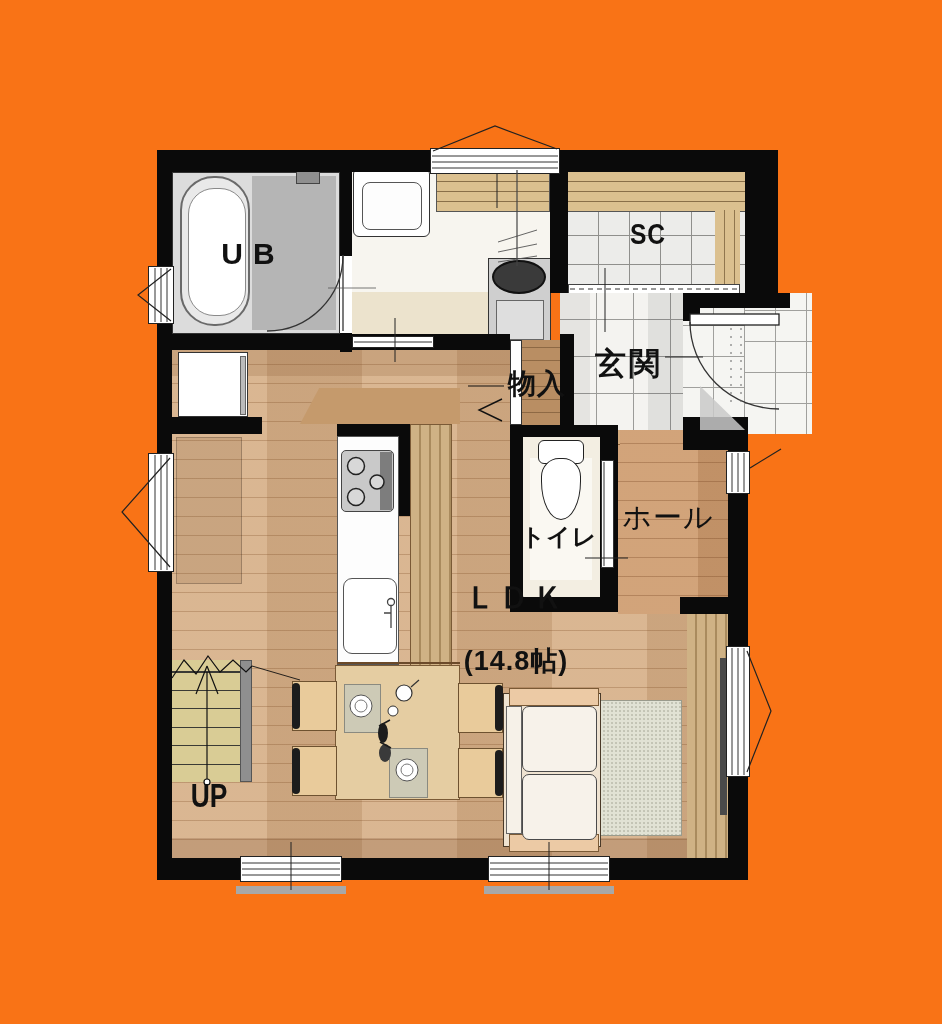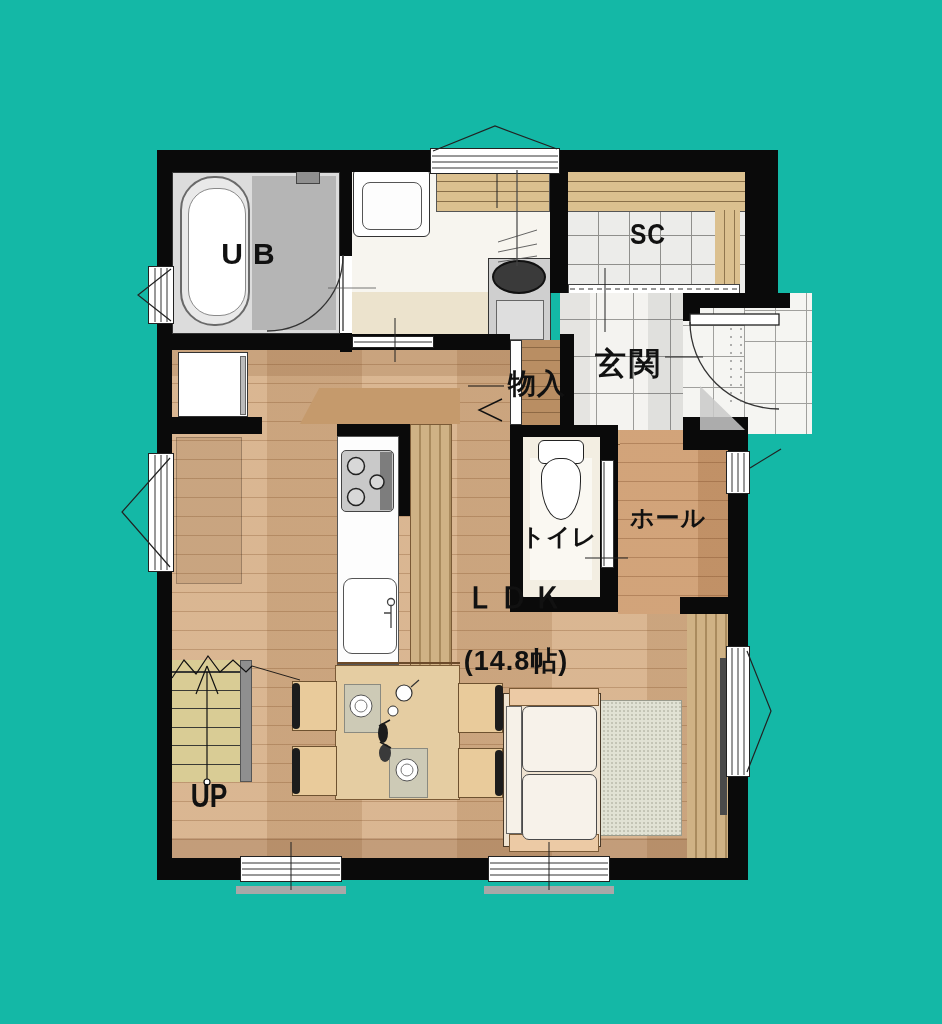--- a/index.html
+++ b/index.html
@@ -1,16 +1,16 @@
 <!DOCTYPE html>
 <html><head>
 <meta charset="utf-8">
 <style>
   html,body{margin:0;padding:0;background:#fff;}
-  .canvas{position:relative;width:942px;height:1024px;background:#14b8a6;overflow:hidden;
+  .canvas{position:relative;width:942px;height:1024px;background:#f97316;overflow:hidden;
           font-family:"Liberation Sans", sans-serif;}
   .abs{position:absolute;}
   .wall{position:absolute;background:#0a0a0a;}
   .wood{background-color:#d7b18a;
         background-image:
           repeating-linear-gradient(0deg, rgba(0,0,0,0) 0 18px, rgba(120,70,30,.28) 18px 19px),
           repeating-linear-gradient(90deg, rgba(255,255,255,.07) 0 95px, rgba(95,55,22,.10) 95px 190px);}
   .wood-dark{background-color:#cf9e72;
         background-image:
           repeating-linear-gradient(0deg, rgba(0,0,0,0) 0 18px, rgba(110,60,25,.30) 18px 19px),
@@ -269,18 +269,18 @@
     </g>
 
     <line x1="570" y1="289" x2="738" y2="289" stroke="#333" stroke-width="1" stroke-dasharray="5 4"></line>
   </svg>
 
   <div class="label" style="left:253px;top:254px;font-size:30px;letter-spacing:10px;">UB</div>
   <div class="label" style="left:648px;top:234px;font-size:29px;letter-spacing:1px;transform:translate(-50%,-50%) scaleX(.85);">SC</div>
   <div class="label" style="left:629px;top:364px;font-size:31px;font-weight:600;letter-spacing:3px;">玄関</div>
   <div class="label" style="left:537px;top:384px;font-size:28px;font-weight:600;">物入</div>
   <div class="label" style="left:559px;top:537px;font-size:24px;font-weight:600;">トイレ</div>
-  <div class="label" style="left:668px;top:518px;font-size:24px;font-weight:700;">ホール</div>
+  <div class="label" style="left:668px;top:518px;font-size:29px;font-weight:400;">ホール</div>
   <div class="label" style="left:516px;top:598px;font-size:31px;font-weight:600;letter-spacing:3px;">ＬＤＫ</div>
   <div class="label" style="left:516px;top:661px;font-size:27px;font-weight:600;">(14.8帖)</div>
   <div class="label" style="left:209px;top:796px;font-size:33px;letter-spacing:0;transform:translate(-50%,-50%) scaleX(.8);">UP</div>
 
 </div>
 
 </body></html>

